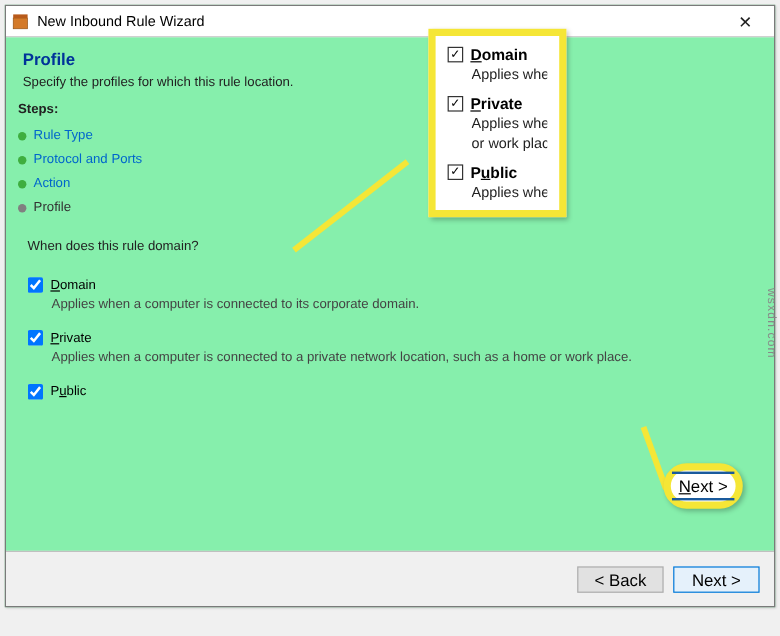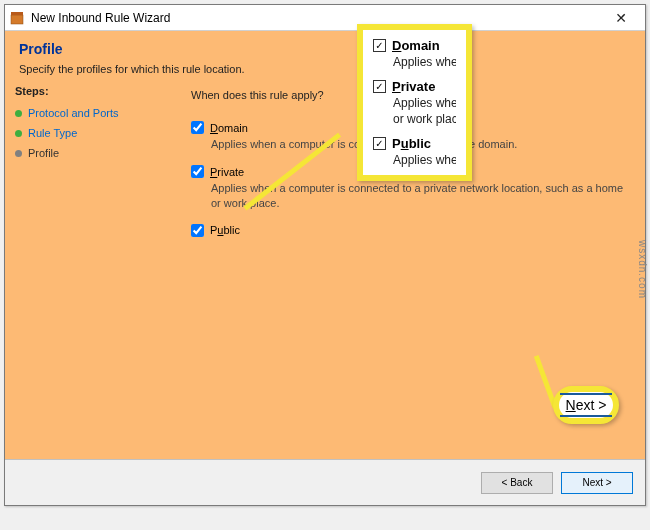--- a/index.html
+++ b/index.html
@@ -9,21 +9,21 @@
     height: 530px;
     font-family: "Segoe UI", Tahoma, sans-serif;
     font-size: 11px;
     background: #f0f0f0;
     position: relative;
     overflow: hidden;
   }
   .dialog {
     position: absolute;
     left: 4px; top: 4px; width: 642px; height: 502px;
-    background: #fdba74;
+    background: #86efac;
     border: 1px solid #7a7a7a;
     box-shadow: 1px 1px 2px rgba(0,0,0,0.2);
   }
   .titlebar {
     height: 26px;
     background: #fff;
     border-bottom: 1px solid #d0d0d0;
     display: flex;
     align-items: center;
     padding: 0 4px;
@@ -44,20 +44,21 @@
   .header h1 {
     margin: 0 0 6px 0;
     font-size: 14px;
     font-weight: bold;
     color: #003399;
   }
   .header .desc { color: #222; }
   .body {
     display: flex;
     height: 400px;
+    flex-direction: column;
   }
   .sidebar {
     width: 168px;
     padding: 6px 10px;
   }
   .sidebar .steps-label {
     font-weight: bold;
     font-size: 11px;
     margin-bottom: 6px;
     color: #222;
@@ -107,21 +108,21 @@
     display: flex;
     align-items: center;
     justify-content: flex-end;
     padding: 0 12px;
     gap: 8px;
     background: #f0f0f0;
   }
   .btn {
     min-width: 72px;
     height: 22px;
-    font-size: 10px;
+    font-size: 14px;
     background: #e1e1e1;
     border: 1px solid #adadad;
     padding: 0 10px;
     cursor: pointer;
   }
   .btn.primary {
     border: 1px solid #0078d7;
     background: #e5f1fb;
   }
   
@@ -206,34 +207,38 @@
   <div class="header">
     <h1>Profile</h1>
     <div class="desc">Specify the profiles for which this rule location.</div>
   </div>
 
   <div class="body">
     <div class="sidebar">
       <div class="steps-label">Steps:</div>
       <div class="step-item">
         <span class="bullet"></span>
-        <span class="label">Protocol and Ports</span>
+        <span class="label">Rule Type</span>
       </div>
       <div class="step-item">
         <span class="bullet"></span>
-        <span class="label">Rule Type</span>
+        <span class="label">Protocol and Ports</span>
+      </div>
+      <div class="step-item">
+        <span class="bullet"></span>
+        <span class="label">Action</span>
       </div>
       <div class="step-item current">
         <span class="bullet"></span>
         <span class="label">Profile</span>
       </div>
     </div>
 
     <div class="content">
-      <div class="question">When does this rule apply?</div>
+      <div class="question">When does this rule domain?</div>
 
       <div class="profile-row">
         <div class="check-line">
           <input type="checkbox" checked="" style="">
           <span class="name"><u>D</u><span id="dn0">omain</span></span>
         </div>
         <div class="desc">Applies when a computer is connected to its corporate domain.</div>
       </div>
 
       <div class="profile-row">

